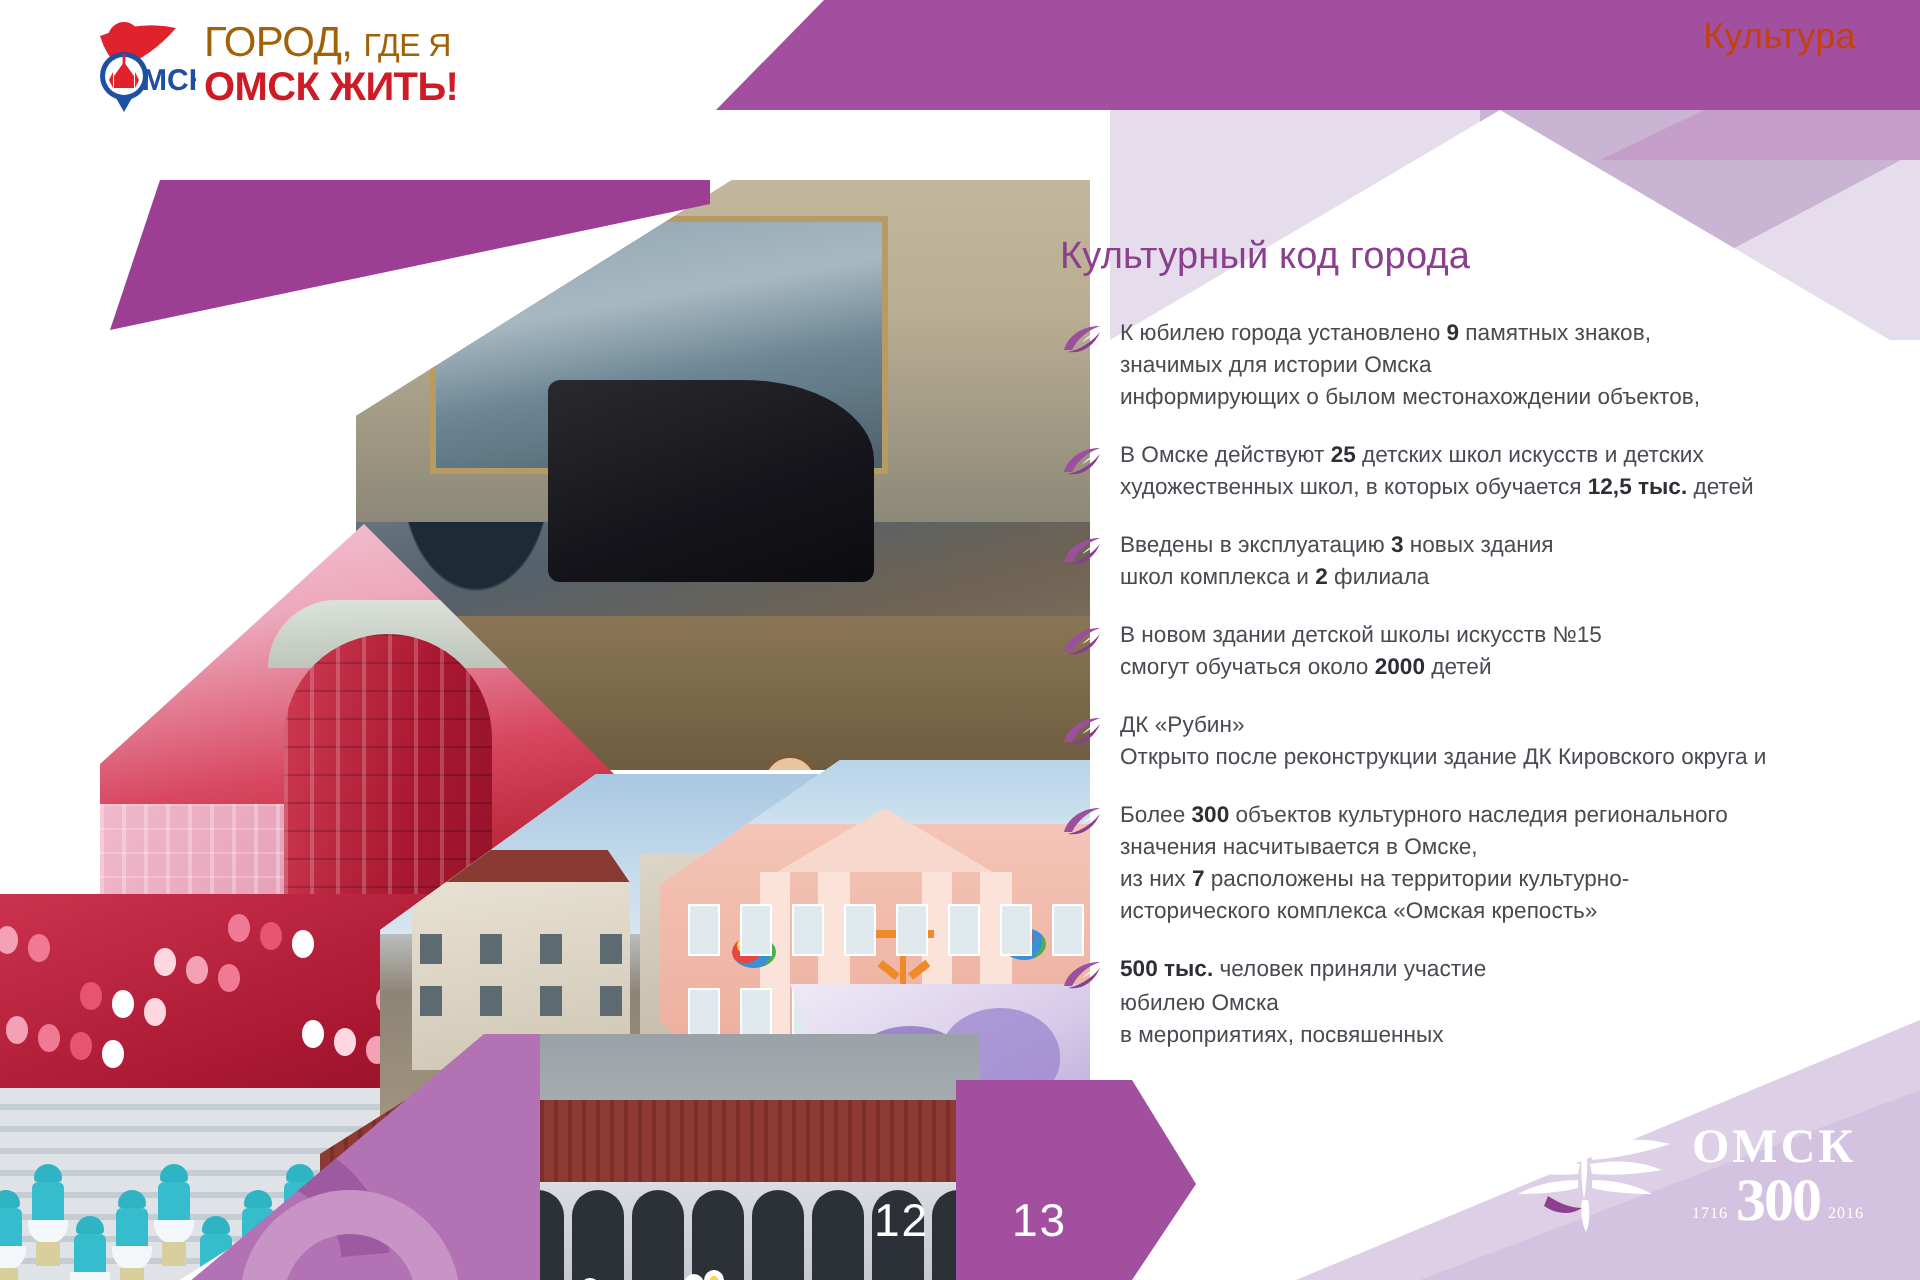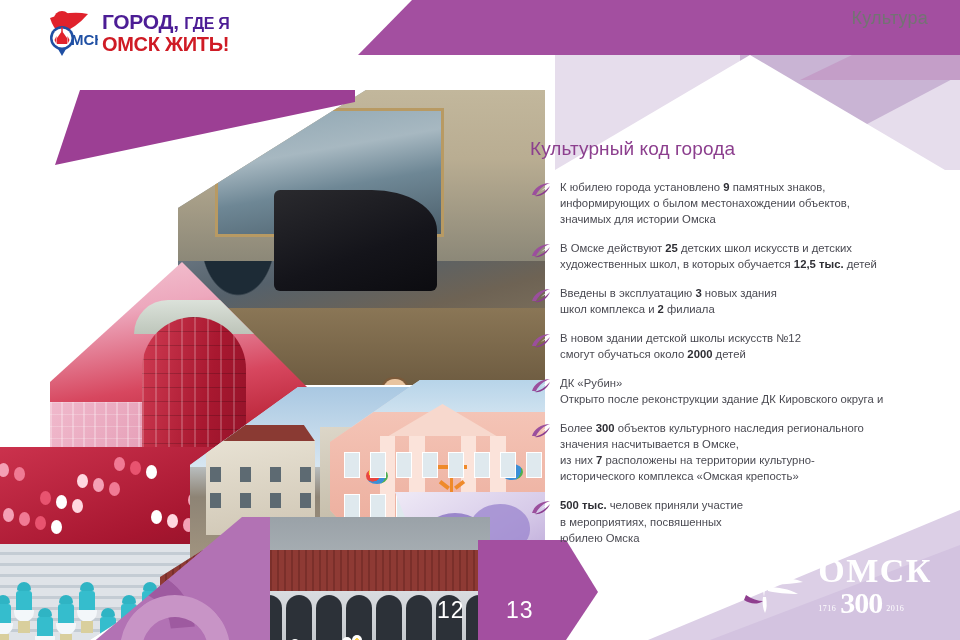--- a/index.html
+++ b/index.html
@@ -31,29 +31,29 @@
     background:#fff; z-index:2;
     clip-path: polygon(0 115px, 195px 0, 390px 115px);
   }
   .hdr-lav-diag {
     position:absolute; left:740px; top:55px; width:220px; height:115px;
     background:#c9b4d4; z-index:1;
     clip-path: polygon(0 0, 220px 0, 220px 20px, 40px 115px, 0 115px);
   }
   .hdr-title {
     position:absolute; right:32px; top:8px;
-    color:#737373; font-size:18px; letter-spacing:0.2px;
+    color:#c2410c; font-size:18px; letter-spacing:0.2px;
     z-index:6; white-space:nowrap;
   }
 
   
   .logo-wrap { position:absolute; left:36px; top:8px; z-index:8; display:flex; align-items:flex-start; }
   .logo-mark { position:relative; width:62px; height:56px; flex:0 0 auto; }
   .slogan { margin-left:4px; padding-top:3px; }
-  .slogan-l1 { color:#4c1d95; font-weight:bold; font-size:21px; letter-spacing:-0.3px; white-space:nowrap; line-height:1.05; }
+  .slogan-l1 { color:#a16207; font-weight:normal; font-size:21px; letter-spacing:-0.3px; white-space:nowrap; line-height:1.05; }
   .slogan-l1 .sm { font-size:16px; }
   .slogan-l2 { color:#cf1b25; font-weight:bold; font-size:20px; letter-spacing:-0.3px; white-space:nowrap; line-height:1.15; }
 
   
   .collage { position:absolute; left:0; top:62px; width:545px; height:578px; z-index:1; overflow:hidden; }
   .ph { position:absolute; }
 
   
   .tri-purple-top {
     position:absolute; left:55px; top:28px; width:310px; height:75px;
@@ -205,21 +205,21 @@
   
   .swirl {
     position:absolute; left:-30px; top:455px; width:300px; height:185px; z-index:11;
     background:#b272b4;
     clip-path: polygon(52px 185px, 272px 0, 300px 0, 300px 185px);
     overflow:hidden;
   }
   .swirl-arc { position:absolute; border-radius:50%; border-style:solid; border-color:transparent; }
 
   
-  .content { position:absolute; left:530px; top:118px; width:420px; z-index:14;margin-top:20px; }
+  .content { position:absolute; left:530px; top:118px; width:420px; z-index:14; }
   .sect-title { color:#8c3f8e; font-size:19px; margin-bottom:19px; letter-spacing:0.1px; }
   .bullets { display:flex; flex-direction:column; gap:13px; }
   .bullet { display:flex; gap:8px; align-items:flex-start; }
   .leaf { flex:0 0 auto; width:22px; height:16px; margin-top:3px; }
   .btext { font-size:11.3px; color:#4a4a52; line-height:1.42; }
   .btext b { color:#2e2e34; font-weight:bold; }
 
   
   .bot-lav {
     position:absolute; right:0; bottom:0; width:430px; height:130px;
@@ -239,21 +239,21 @@
     clip-path: polygon(0 0, 88px 0, 120px 52px, 88px 100px, 0 100px);
   }
   .pg-num { position:absolute; z-index:15; color:#ffffff; font-size:23px; letter-spacing:1px; }
   .pg-left { left:437px; bottom:16px; }
   .pg-right { left:506px; bottom:16px; }
 
   
   .omsk300 { position:absolute; right:28px; bottom:22px; z-index:16; display:flex; align-items:center; gap:6px; }
   .o3-wing { width:94px; height:58px; position:relative; }
   .o3-text { color:#ffffff; line-height:1; text-align:left; }
-  .o3-omsk { font-family:"Liberation Serif", serif; font-size:34px; letter-spacing:1.5px; font-weight:bold; }
+  .o3-omsk { font-family:"Liberation Serif", serif; font-size:24px; letter-spacing:1.5px; font-weight:bold; }
   .o3-row { display:flex; align-items:flex-end; gap:4px; }
   .o3-300 { font-family:"Liberation Serif", serif; font-size:30px; font-weight:bold; letter-spacing:-1px; }
   .o3-yr { font-family:"Liberation Serif", serif; font-size:8px; padding-bottom:5px; letter-spacing:0.5px; }
 </style>
 </head>
 <body>
 
 <div class="page">
 
   <div class="collage">
@@ -525,22 +525,22 @@
     <div class="sect-title">Культурный код города</div>
     <div class="bullets" id="bullets">
         <div class="bullet">
           <span class="leaf"><svg viewBox="0 0 22 16" width="22" height="16">
               <path d="M2 13 C4 6 11 1 20 1 C14 3 9 7 6 13 Z" fill="#9b4f9d"></path>
               <path d="M4 14 C9 13 15 10 20 4 C17 11 11 15 4 14 Z" fill="#8b3d8f"></path>
               <path d="M11 9 C14 6 17 4 20 3 C16 6 13 8 11 9 Z" fill="#ffffff" opacity="0.85"></path>
             </svg></span>
           <div class="btext">
             <div><span>К юбилею города установлено </span><b>9</b><span> памятных знаков,</span></div>
+            <div><span>значимых для истории Омска</span></div>
             <div><span>информирующих о былом местонахождении объектов,</span></div>
-            <div><span>значимых для истории Омска</span></div>
           </div>
         </div>
         <div class="bullet">
           <span class="leaf"><svg viewBox="0 0 22 16" width="22" height="16">
               <path d="M2 13 C4 6 11 1 20 1 C14 3 9 7 6 13 Z" fill="#9b4f9d"></path>
               <path d="M4 14 C9 13 15 10 20 4 C17 11 11 15 4 14 Z" fill="#8b3d8f"></path>
               <path d="M11 9 C14 6 17 4 20 3 C16 6 13 8 11 9 Z" fill="#ffffff" opacity="0.85"></path>
             </svg></span>
           <div class="btext">
             <div><span>В Омске действуют </span><b>25</b><span> детских школ искусств и детских</span></div>
@@ -558,21 +558,21 @@
             <div><span>школ комплекса и </span><b>2</b><span> филиала</span></div>
           </div>
         </div>
         <div class="bullet">
           <span class="leaf"><svg viewBox="0 0 22 16" width="22" height="16">
               <path d="M2 13 C4 6 11 1 20 1 C14 3 9 7 6 13 Z" fill="#9b4f9d"></path>
               <path d="M4 14 C9 13 15 10 20 4 C17 11 11 15 4 14 Z" fill="#8b3d8f"></path>
               <path d="M11 9 C14 6 17 4 20 3 C16 6 13 8 11 9 Z" fill="#ffffff" opacity="0.85"></path>
             </svg></span>
           <div class="btext">
-            <div><span>В новом здании детской школы искусств №12</span></div>
+            <div><span>В новом здании детской школы искусств №15</span></div>
             <div><span>смогут обучаться около </span><b>2000</b><span> детей</span></div>
           </div>
         </div>
         <div class="bullet">
           <span class="leaf"><svg viewBox="0 0 22 16" width="22" height="16">
               <path d="M2 13 C4 6 11 1 20 1 C14 3 9 7 6 13 Z" fill="#9b4f9d"></path>
               <path d="M4 14 C9 13 15 10 20 4 C17 11 11 15 4 14 Z" fill="#8b3d8f"></path>
               <path d="M11 9 C14 6 17 4 20 3 C16 6 13 8 11 9 Z" fill="#ffffff" opacity="0.85"></path>
             </svg></span>
           <div class="btext">
@@ -594,22 +594,22 @@
           </div>
         </div>
         <div class="bullet">
           <span class="leaf"><svg viewBox="0 0 22 16" width="22" height="16">
               <path d="M2 13 C4 6 11 1 20 1 C14 3 9 7 6 13 Z" fill="#9b4f9d"></path>
               <path d="M4 14 C9 13 15 10 20 4 C17 11 11 15 4 14 Z" fill="#8b3d8f"></path>
               <path d="M11 9 C14 6 17 4 20 3 C16 6 13 8 11 9 Z" fill="#ffffff" opacity="0.85"></path>
             </svg></span>
           <div class="btext">
             <div><b>500 тыс.</b><span> человек приняли участие</span></div>
+            <div><span>юбилею Омска</span></div>
             <div><span>в мероприятиях, посвяшенных</span></div>
-            <div><span>юбилею Омска</span></div>
           </div>
         </div>
       </div>
   </div>
 
   <div class="pg-purple"></div>
   <div class="pg-num pg-left">12</div>
   <div class="pg-num pg-right">13</div>
 
   <div class="omsk300">

